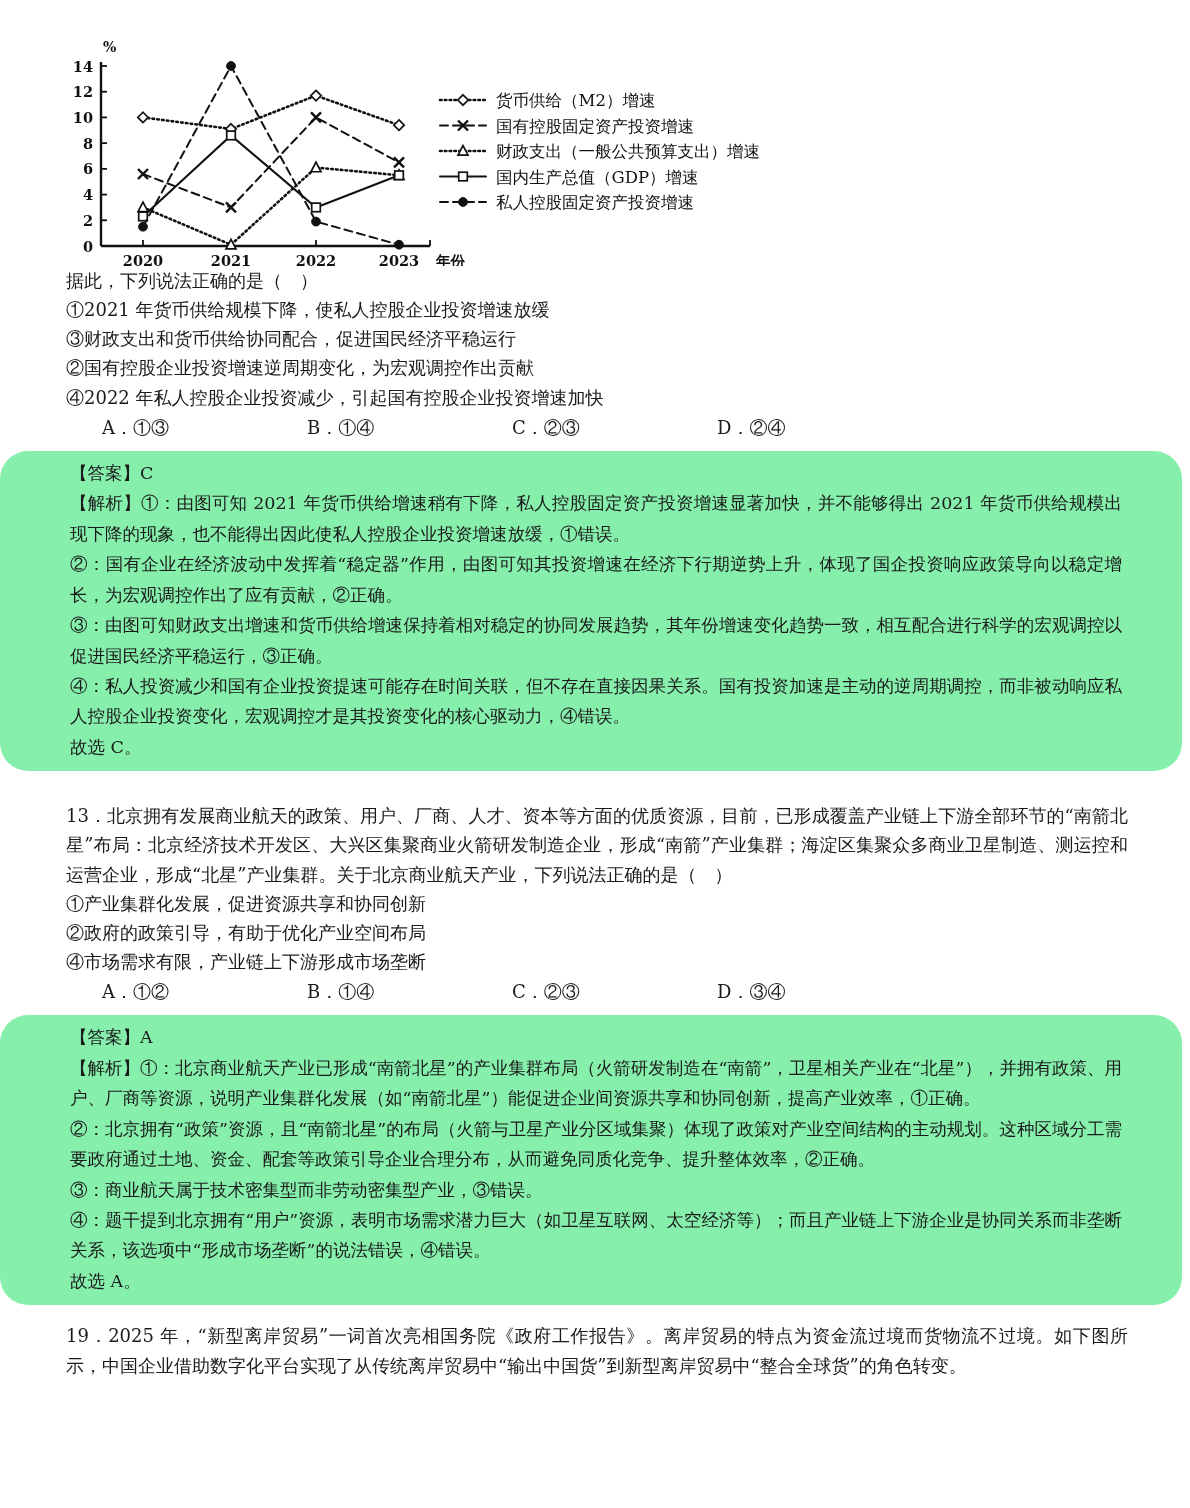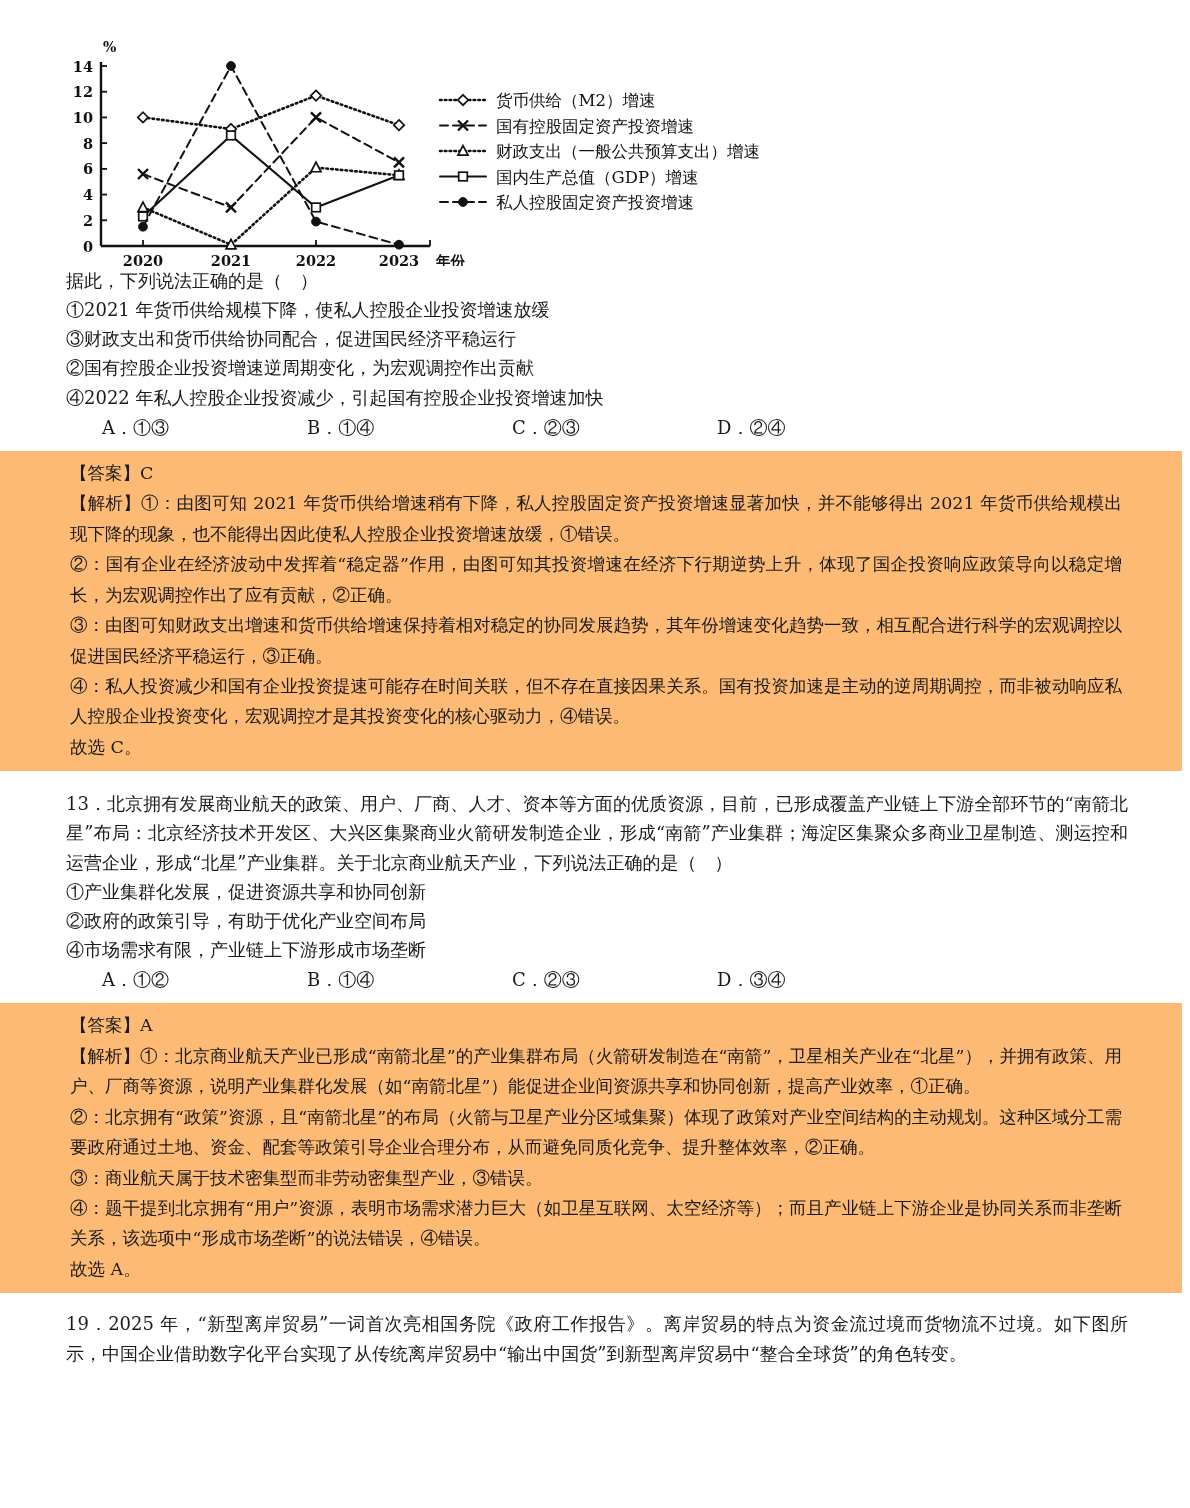--- a/index.html
+++ b/index.html
@@ -41,27 +41,28 @@
   .opts{
     display:flex;
     padding-left:36px;
     margin-top:1px;
   }
   .opts .opt{ width:205px; }
   .opts .opt:last-child{ width:auto; }
 
   
   .ans-block{
-    background:#fdba74;
+    background:#86efac;
     margin:9px 8px 0 0;
     padding:7px 60px 9px 70px;
     font-size:17.5px;
     line-height:1.74;
     text-align:justify;
     text-justify:inter-ideograph;
+    border-radius:28px;
   }
   .ans-block p{ margin:0; }
   .sec13{ padding-top:4px; }
 </style>
 </head>
 <body>
 
 <div class="page">
 
   <div class="chart-wrap">
@@ -189,21 +190,21 @@
 
   <div class="ans-block">
     <p><span>【答案】</span><span>C</span></p>
     <p>【解析】①：由图可知 2021 年货币供给增速稍有下降，私人控股固定资产投资增速显著加快，并不能够得出 2021 年货币供给规模出现下降的现象，也不能得出因此使私人控股企业投资增速放缓，①错误。</p>
     <p>②：国有企业在经济波动中发挥着“稳定器”作用，由图可知其投资增速在经济下行期逆势上升，体现了国企投资响应政策导向以稳定增长，为宏观调控作出了应有贡献，②正确。</p>
     <p>③：由图可知财政支出增速和货币供给增速保持着相对稳定的协同发展趋势，其年份增速变化趋势一致，相互配合进行科学的宏观调控以促进国民经济平稳运行，③正确。</p>
     <p>④：私人投资减少和国有企业投资提速可能存在时间关联，但不存在直接因果关系。国有投资加速是主动的逆周期调控，而非被动响应私人控股企业投资变化，宏观调控才是其投资变化的核心驱动力，④错误。</p>
     <p>故选 C。</p>
   </div>
 
-  <div class="q-block sec13" style="margin-top:14px;">
+  <div class="q-block sec13" style="margin-top:26px;">
     <div class="q-para"><span>13．</span><span>北京拥有发展商业航天的政策、用户、厂商、人才、资本等方面的优质资源，目前，已形成覆盖产业链上下游全部环节的“南箭北星”布局：北京经济技术开发区、大兴区集聚商业火箭研发制造企业，形成“南箭”产业集群；海淀区集聚众多商业卫星制造、测运控和运营企业，形成“北星”产业集群。关于北京商业航天产业，下列说法正确的是（　）</span></div>
     <div class="q-line">①产业集群化发展，促进资源共享和协同创新</div>
     <div class="q-line">②政府的政策引导，有助于优化产业空间布局</div>
     <div class="q-line">④市场需求有限，产业链上下游形成市场垄断</div>
     <div class="opts">
       <span class="opt">A．①②</span>
       <span class="opt">B．①④</span>
       <span class="opt">C．②③</span>
       <span class="opt">D．③④</span>
     </div>

